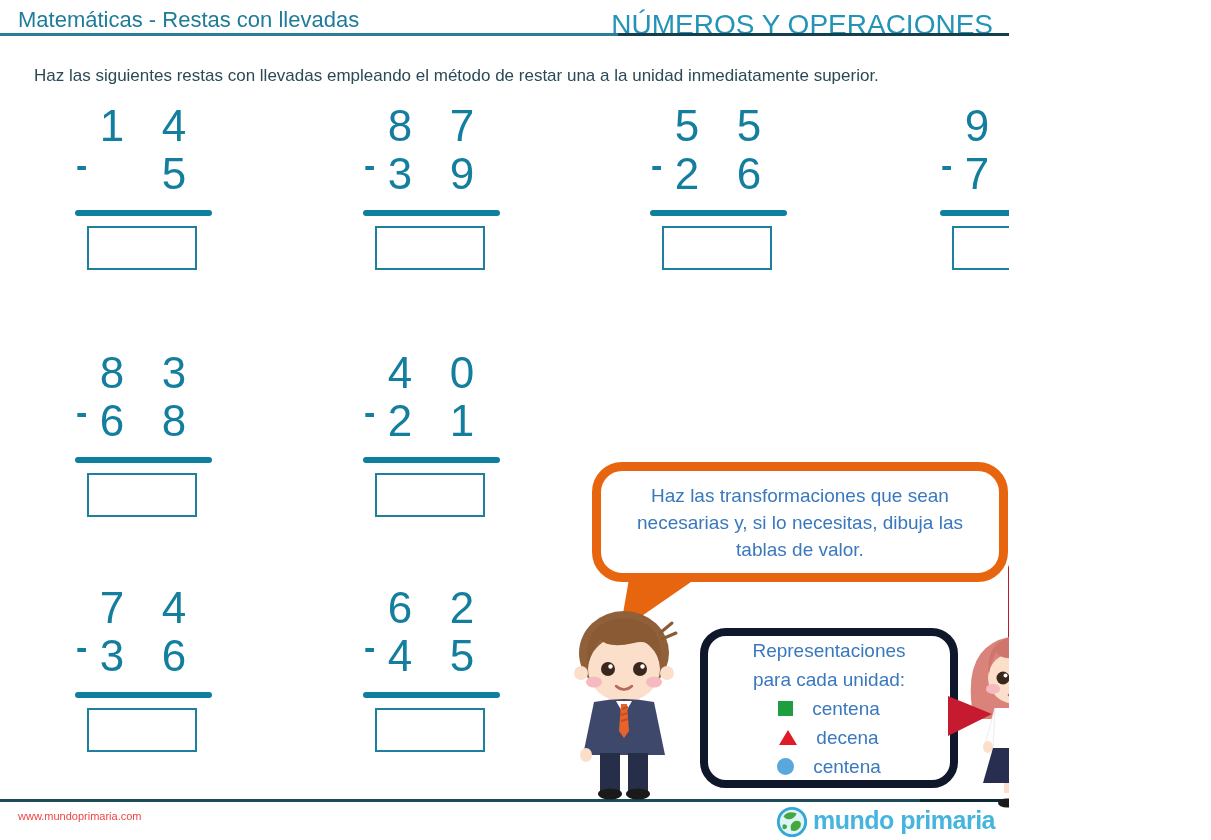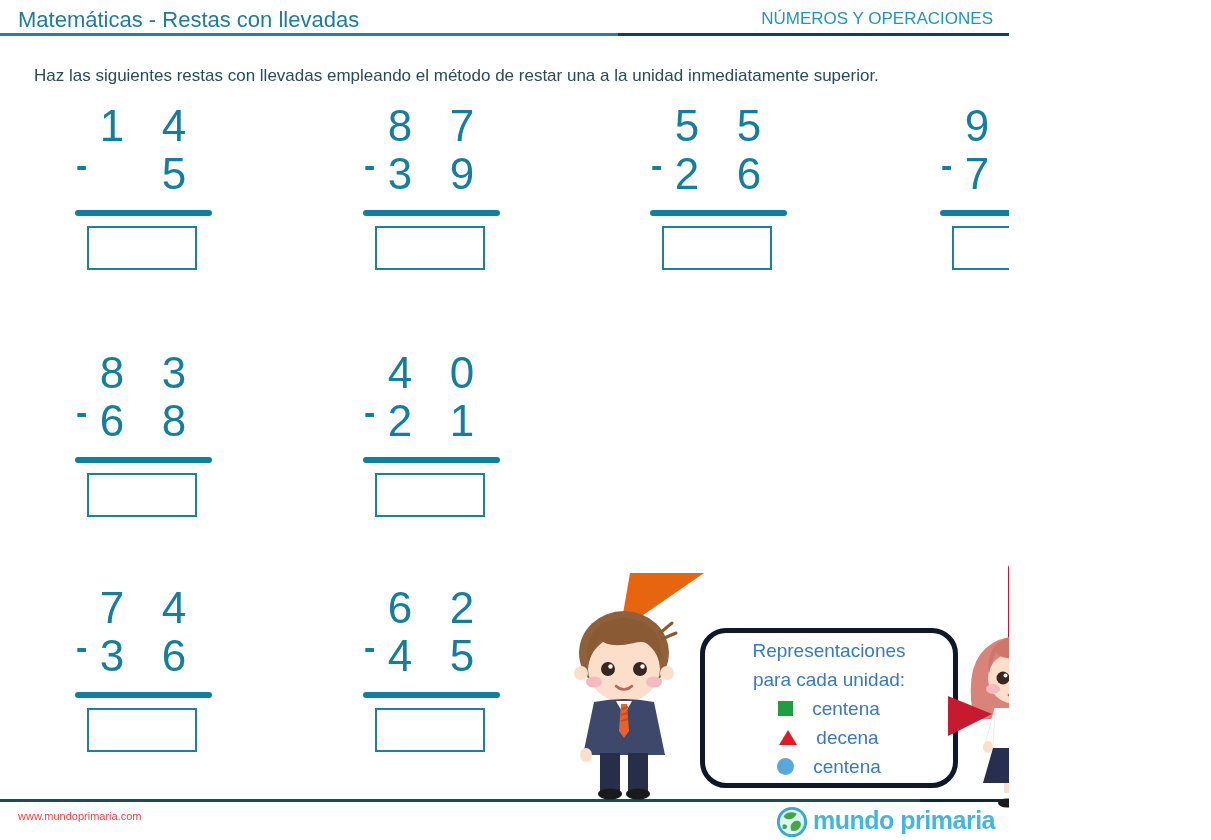--- a/index.html
+++ b/index.html
@@ -1,42 +1,42 @@
 <!DOCTYPE html>
 <html><head>
 <meta charset="utf-8">
 <style>
   html,body{margin:0;padding:0;background:#fff;}
   .page{position:relative;width:1009px;height:840px;background:#ffffff;
         font-family:"Liberation Sans",sans-serif;overflow:hidden;}
 
   
   .header-title{position:absolute;left:18px;top:7px;font-size:22px;color:#1e7b9a;}
-  .header-category{position:absolute;right:16px;top:9px;font-size:17px;color:#2394b6;}
+  .header-category{position:absolute;right:16px;top:9px;font-size:28px;color:#2394b6;}
   .header-rule{position:absolute;left:0;top:33px;width:1211px;height:3px;
     background:linear-gradient(90deg,#2c7d97 0%,#2c7d97 51%,#143f4d 51%,#143f4d 100%);}
   .instruction{position:absolute;left:18px;top:48px;width:1180px;margin:16px;
     font-size:17px;line-height:24px;color:#2a4a55;}
 
   
   .problem{position:absolute;width:150px;height:182px;color:#147e9e;}
   .minus{position:absolute;left:1px;top:48px;font-size:34px;line-height:1;font-weight:bold;}
   .drow{display:flex;padding-left:6px;height:48px;align-items:center;}
   .drow.first{margin-top:2px;}
   .digit{width:62px;text-align:center;font-size:44px;line-height:1;}
   .sum-line{margin:12px 0 0 0;width:137px;height:6px;background:#0e7f9f;border-radius:3px;}
   .answer-box{margin:10px 0 0 12px;width:106px;height:40px;border:2px solid #1e7f9e;background:#fff;}
 
   
   .bubble{position:absolute;box-sizing:border-box;background:#fff;color:#3a78be;
     display:flex;flex-direction:column;justify-content:center;align-items:center;text-align:center;}
   .bubble-orange{left:592px;top:462px;width:416px;height:120px;border:9px solid #e8650f;
     border-radius:30px;font-size:19px;line-height:27px;z-index:3;}
   .tail-orange{position:absolute;left:592px;top:573px;z-index:3;}
-  .bubble-red{left:700px;top:628px;width:258px;height:160px;border:5px solid #0f172a;
+  .bubble-red{left:700px;top:628px;width:258px;height:160px;border:8px solid #0f172a;
     border-radius:26px;font-size:19px;line-height:29px;z-index:3;padding:4px 0;}
   .tail-red{position:absolute;left:946px;top:686px;z-index:3;}
   .legend-row{display:flex;align-items:center;justify-content:center;gap:19px;height:31px;}
   .sq{width:15px;height:15px;background:#1e9e3e;}
   .tri{width:0;height:0;border-left:9px solid transparent;border-right:9px solid transparent;
        border-bottom:15px solid #e01b24;}
   .cir{width:17px;height:17px;border-radius:50%;background:#58a8dd;}
 
   
   .book{position:absolute;left:1008px;top:563px;width:188px;height:235px;background:#c1182f;
@@ -184,20 +184,25 @@
   <div class="book">
     <div class="book-pages">
       <div class="page-mark" style="left:14px;top:30px;height:60px"></div>
       <div class="page-mark" style="left:24px;top:45px;height:40px"></div>
       <div class="page-mark" style="left:14px;top:150px;height:55px"></div>
       <div class="page-mark" style="left:24px;top:170px;height:35px"></div>
     </div>
     <div class="book-label">RESTAS</div>
   </div>
 
+  <div class="bubble bubble-orange">
+    <span>Haz las transformaciones que sean</span>
+    <span>necesarias y, si lo necesitas, dibuja las</span>
+    <span>tablas de valor.</span>
+  </div>
   <svg class="tail-orange" width="130" height="60">
     <polygon points="38,0 112,0 28,58" fill="#e8650f"></polygon>
   </svg>
 
   <div class="bubble bubble-red">
     <span>Representaciones</span>
     <span>para cada unidad:</span>
     <div class="legend-row">
       <span class="sq"></span>
       <span>centena</span>

